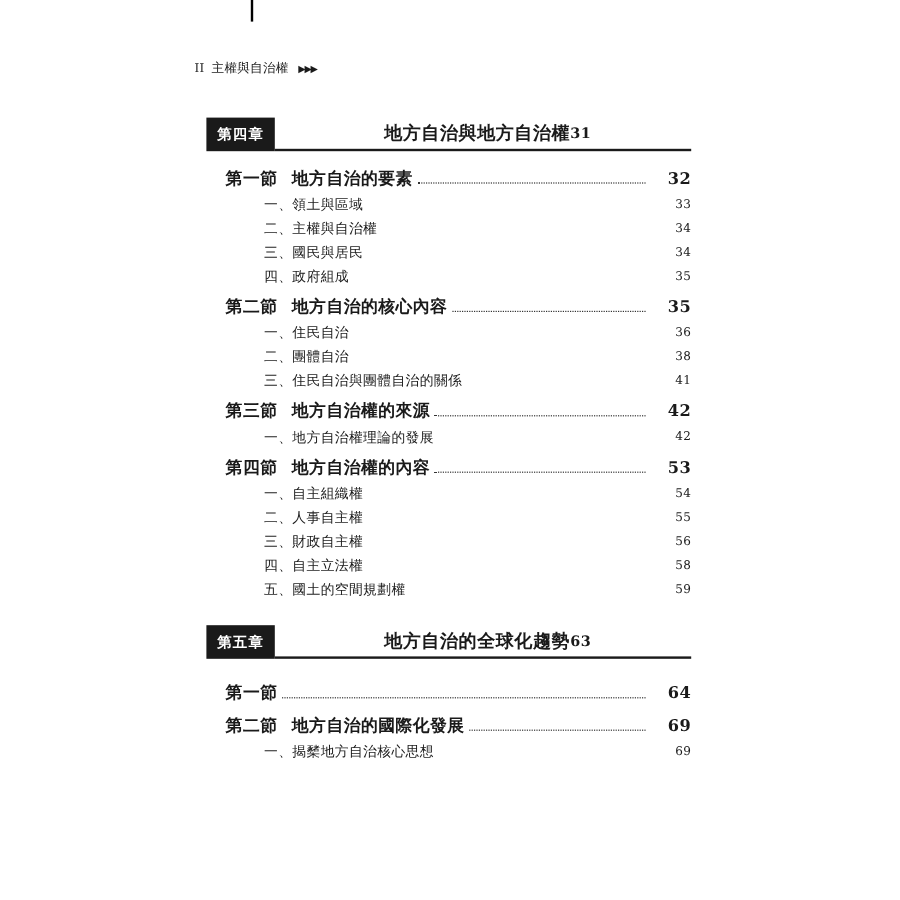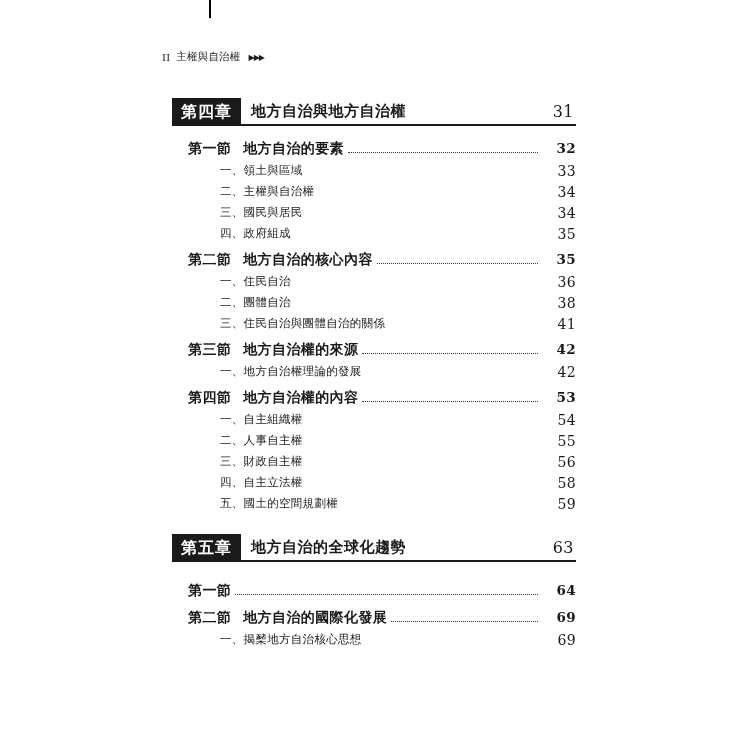--- a/index.html
+++ b/index.html
@@ -69,41 +69,41 @@
   
   .chapter {
     display: flex;
     align-items: stretch;
     height: 28px;
     margin-bottom: 14px;
   }
   .chapter .tag {
     background: #1a1a1a;
     color: #ffffff;
-    font-size: 16px;
+    font-size: 12px;
     font-weight: bold;
     padding: 0 9px;
     display: flex;
     align-items: center;
     letter-spacing: 1px;
   }
   .chapter .ctitle {
     flex: 1;
     border-bottom: 2px solid #1a1a1a;
     display: flex;
     align-items: center;
-    justify-content: space-between;
+    justify-content: center;
     font-size: 15px;
     font-weight: bold;
     padding: 0 2px 0 10px;
     letter-spacing: 0.5px;
   }
   .chapter .cpage {
-    font-size: 16px;
-    font-weight: normal;
+    font-size: 12px;
+    font-weight: bold;
     font-family: "DejaVu Serif", "Liberation Serif", serif;
   }
 
   
   .sec {
     display: flex;
     align-items: baseline;
     font-size: 14px;
     font-weight: bold;
     margin: 9px 0 4px 16px;
@@ -126,35 +126,35 @@
     font-family: "DejaVu Serif", "Liberation Serif", serif;
     font-size: 13.5px;
     font-weight: bold;
     white-space: nowrap;
     margin-left: 14px;
   }
 
   
   .sub {
     display: flex;
-    align-items: flex-start;
+    align-items: center;
     font-size: 11.5px;
     margin: 5px 0 5px 48px;
     letter-spacing: 0.3px;
     color: #1a1a1a;
   }
   .sub .stext {
     white-space: nowrap;
   }
   .sub .spacer {
     flex: 1;
   }
   .sub .pg {
     font-family: "DejaVu Serif", "Liberation Serif", serif;
-    font-size: 14px;
+    font-size: 10px;
     white-space: nowrap;
   }
 
   .gap-before-chapter {
     margin-top: 22px;
   }
   .gap-after-chapter-sec {
     margin-top: 20px;
   }
 </style>

